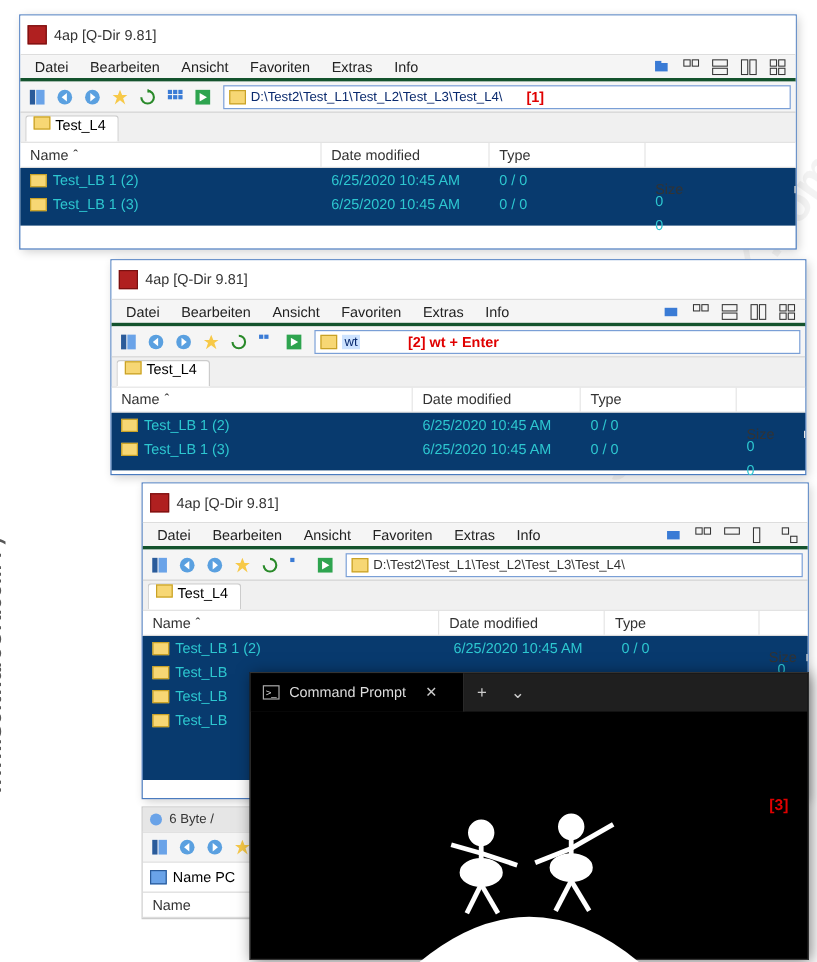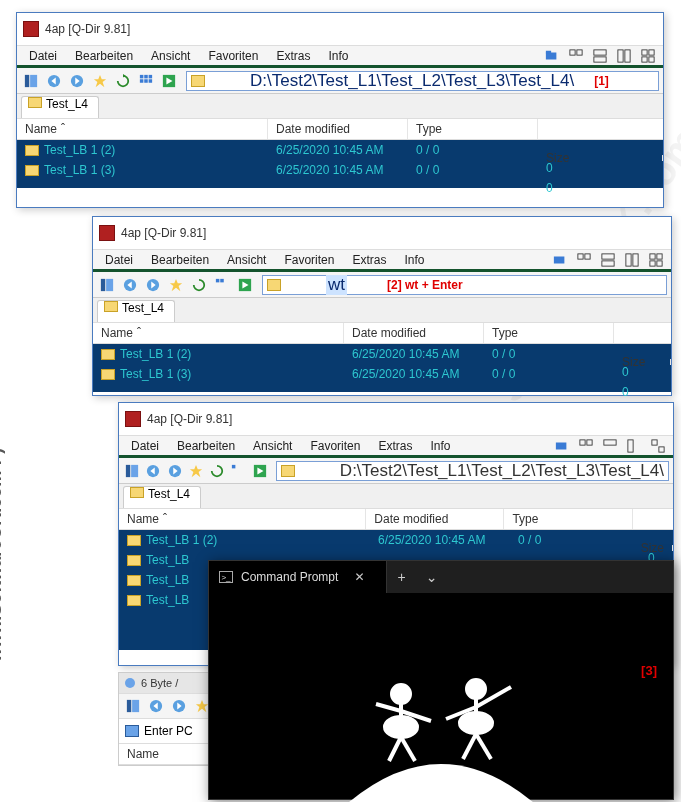--- a/index.html
+++ b/index.html
@@ -113,21 +113,21 @@
   padding: 0 4px;
   margin-left: 4px;
 }
 .addr-icon {
   width: 14px;
   height: 12px;
   background: #f7d774;
   border: 1px solid #c9a227;
   margin-right: 4px;
 }
-.addr-text { color: #0a2a6e; font-size: 17px; margin-left: 41px; }
+.addr-text { color: #0a2a6e; font-size: 11px; }
 .addr-annot { color: #e00000; font-weight: bold; margin-left: 20px; }
 .tabbar {
   height: 24px;
   display: flex;
   align-items: flex-end;
   background: #f0f0f0;
   padding-left: 4px;
 }
 .tab {
   height: 22px;
@@ -725,21 +725,21 @@
           </svg>
         </span>
       <span class="tbtn">
           <svg class="svg-ic" viewBox="0 0 16 16">
             <path d="M8 1 L10 6 L15 6 L11 9 L13 15 L8 11 L3 15 L5 9 L1 6 L6 6 Z" fill="#f7c948"></path>
           </svg>
         </span>
     </div>
     <div class="panel-tab">
       <span class="pc-icon"></span>
-      <span>Enter PC</span>
+      <span>Name PC</span>
     </div>
     <div class="list-header">
       <div class="col col-name">Name</div>
     </div>
   </div>
 
   <div class="cmd-window">
     <div class="cmd-titlebar">
       <div class="cmd-tab">
         <span class="cmd-icon">&gt;_</span>

